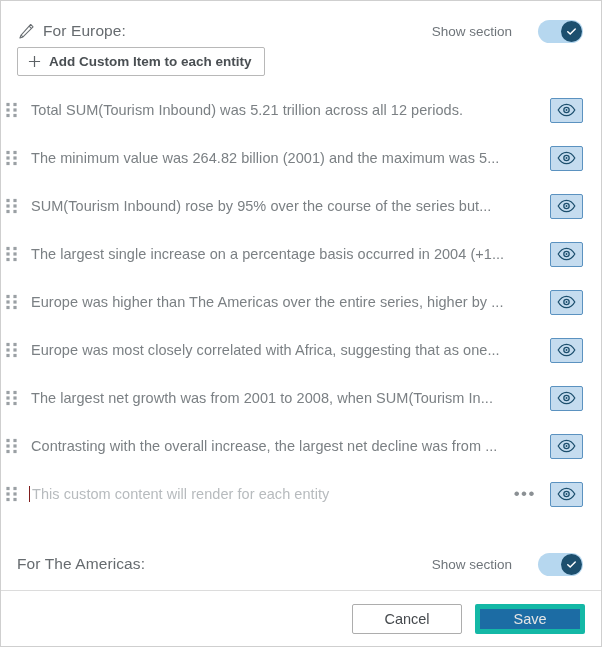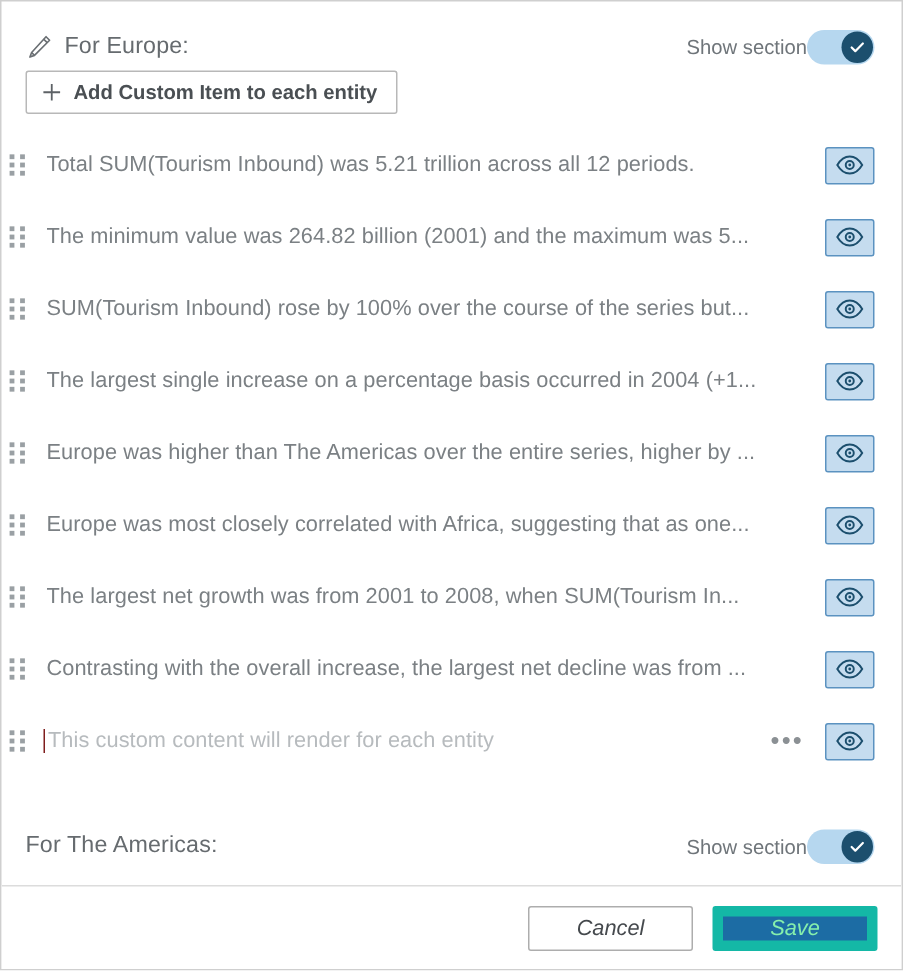--- a/index.html
+++ b/index.html
@@ -53,21 +53,21 @@
   .section-title {
     font-size: 15.5px;
     color: #666b6f;
     letter-spacing: 0.1px;
     white-space: nowrap;
   }
   .header-spacer { flex: 1 1 auto; }
   .show-section-label {
     font-size: 13.5px;
     color: #6f757a;
-    margin-right: 0;
+    margin-right: 26px;
     white-space: nowrap;
   }
 
   
   .toggle {
     position: relative;
     width: 45px;
     height: 23px;
     border-radius: 12px;
     background: #b6d7ef;
@@ -186,32 +186,31 @@
   .btn {
     height: 30px;
     min-width: 110px;
     border-radius: 2px;
     font-size: 14.5px;
     cursor: pointer;
     box-sizing: border-box;
     display: inline-flex;
     align-items: center;
     justify-content: center;
-    font-style: italic;
   }
   .btn-cancel {
     background: #ffffff;
     border: 1px solid #adadad;
     color: #45494d;
     margin-right: 13px;
   }
   .btn-save {
     background: #1c6ca4;
-    border: 7px solid #14b8a6;
-    color: #86efac;
+    border: 5px solid #14b8a6;
+    color: #e5e5e5;
   }
 </style>
 </head>
 <body>
 
 <div class="app-window">
 
   <div class="scroll-area">
 
     <div class="section-header">
@@ -280,21 +279,21 @@
         </div>
         <div class="item-row">
           <svg class="drag-handle" viewBox="0 0 14 16">
             <rect x="1.4" y="0.8999999999999999" width="3.2" height="3.2" fill="#9aa0a4"></rect>
             <rect x="1.4" y="6.4" width="3.2" height="3.2" fill="#9aa0a4"></rect>
             <rect x="1.4" y="11.9" width="3.2" height="3.2" fill="#9aa0a4"></rect>
             <rect x="8.4" y="0.8999999999999999" width="3.2" height="3.2" fill="#9aa0a4"></rect>
             <rect x="8.4" y="6.4" width="3.2" height="3.2" fill="#9aa0a4"></rect>
             <rect x="8.4" y="11.9" width="3.2" height="3.2" fill="#9aa0a4"></rect>
           </svg>
-          <div class="item-text">SUM(Tourism Inbound) rose by 100% over the course of the series but...</div>
+          <div class="item-text">SUM(Tourism Inbound) rose by 95% over the course of the series but...</div>
           <div class="eye-btn">
             <svg width="19" height="14" viewBox="0 0 22 16">
               <path d="M1.4 8 C4.2 3.2 7.8 1.4 11 1.4 C14.2 1.4 17.8 3.2 20.6 8 C17.8 12.8 14.2 14.6 11 14.6 C7.8 14.6 4.2 12.8 1.4 8 Z" fill="none" stroke="#1c4f6e" stroke-width="1.5"></path>
               <circle cx="11" cy="8" r="3.1" fill="none" stroke="#1c4f6e" stroke-width="1.5"></circle>
               <circle cx="11" cy="8" r="1.1" fill="#1c4f6e"></circle>
             </svg>
           </div>
         </div>
         <div class="item-row">
           <svg class="drag-handle" viewBox="0 0 14 16">

